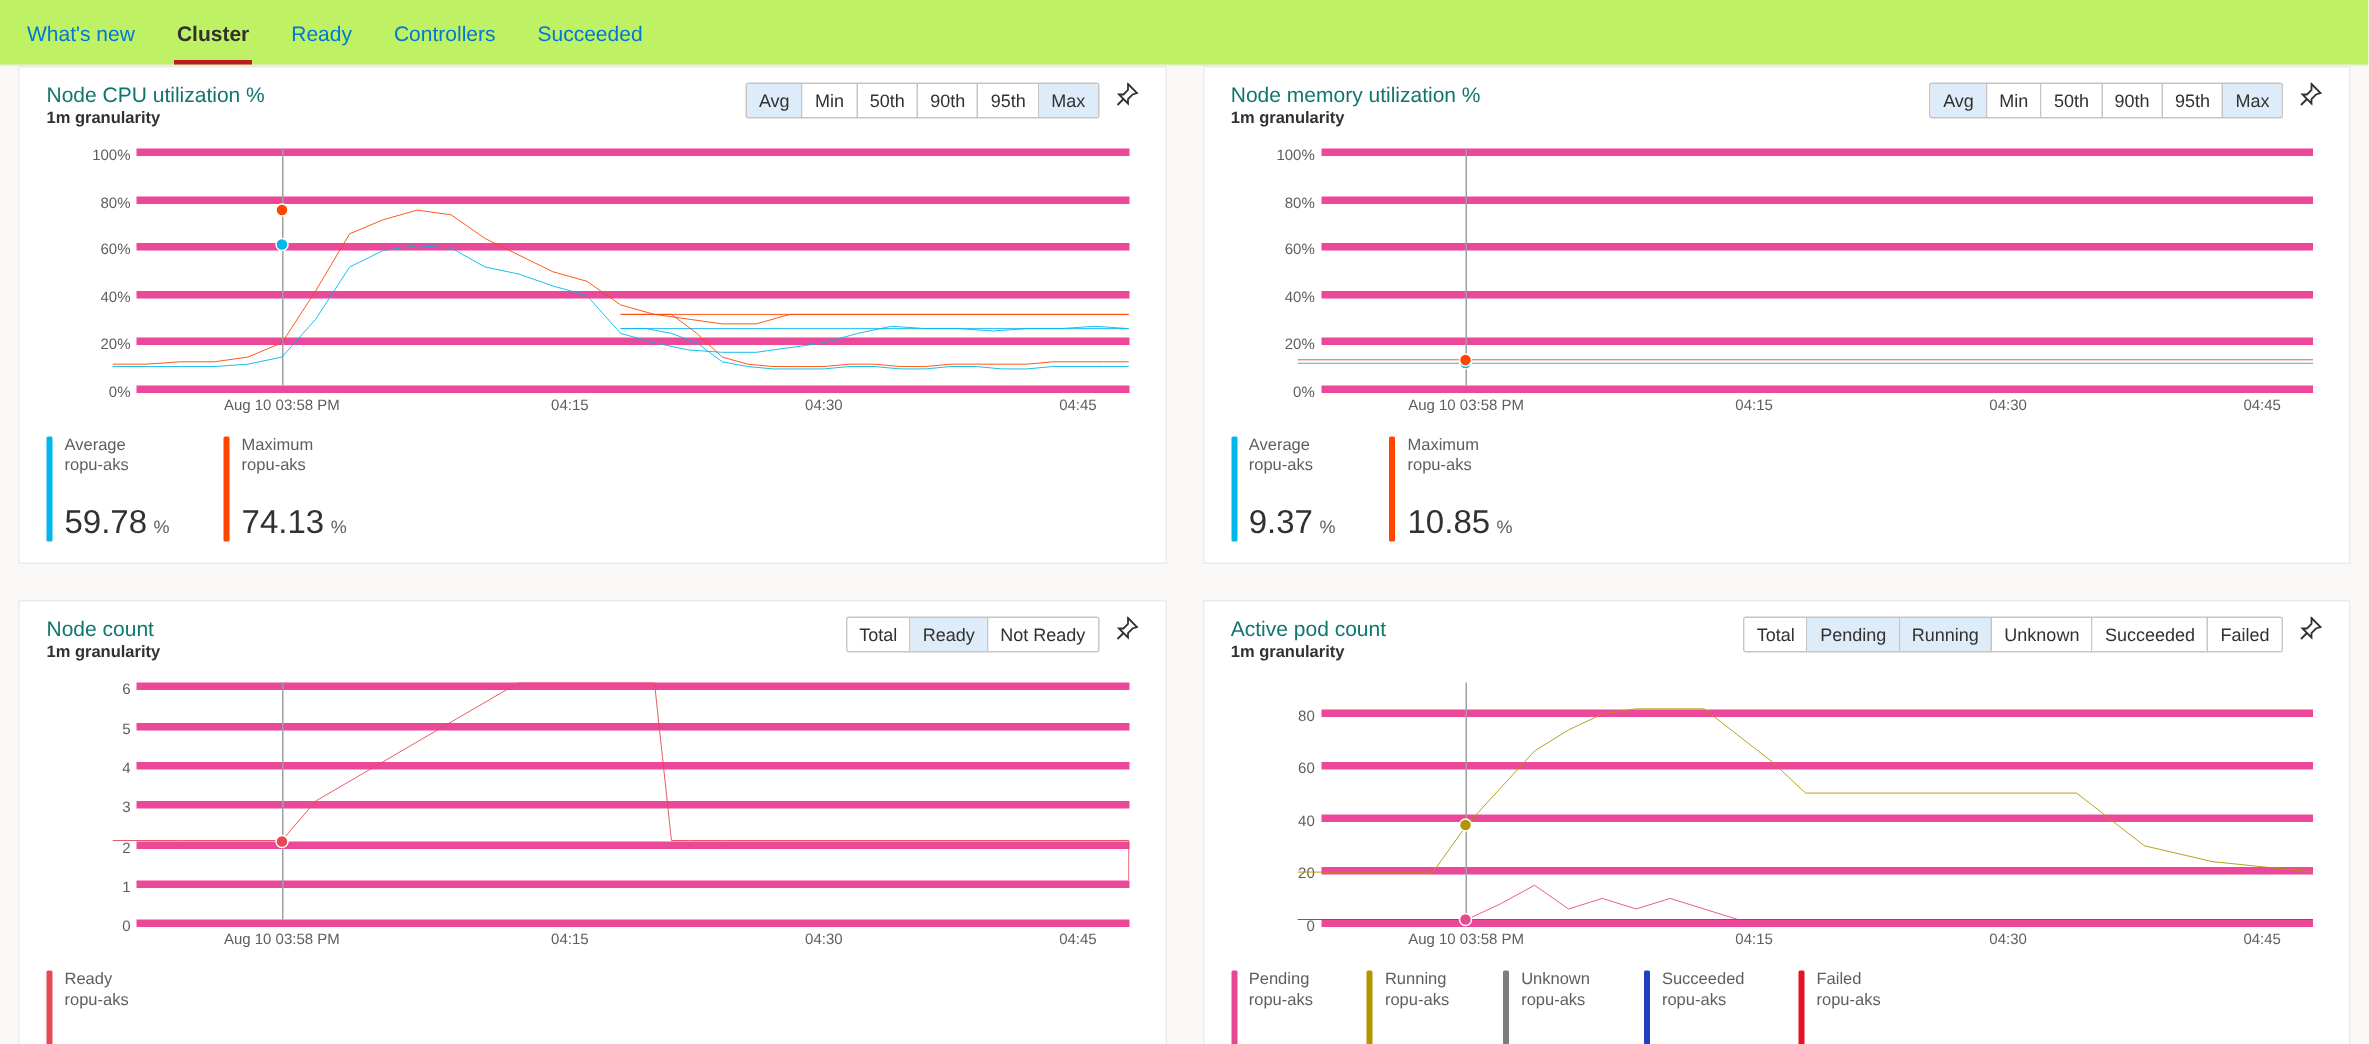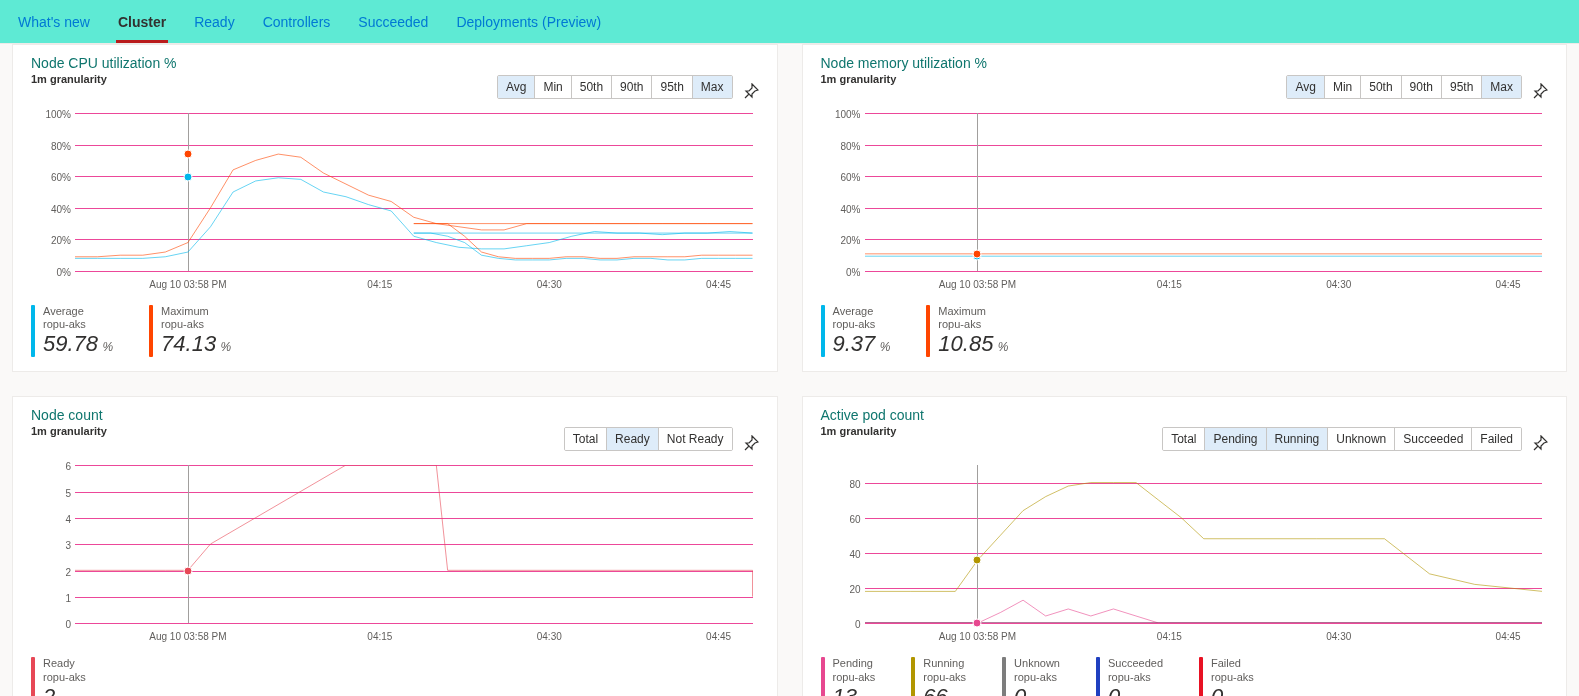--- a/index.html
+++ b/index.html
@@ -1,56 +1,55 @@
 <!DOCTYPE html>
 <html><head>
 <meta charset="utf-8">
 <style>
   * { box-sizing: border-box; margin: 0; padding: 0; }
   body { font-family: "Segoe UI", Arial, sans-serif; background: #faf9f8; color: #323130; font-size: 13px; }
-  .tabs { display: flex; gap: 24px; padding: 8px 16px 0; background: #5eead4; border-bottom: 1px solid #edebe9; }
+  .tabs { display: flex; gap: 24px; padding: 8px 16px 0; background: #bef264; border-bottom: 1px solid #edebe9; }
   .tab { color: #0078d4; padding: 6px 2px 10px; cursor: pointer; font-size: 14px; }
   .tab.active { color: #323130; font-weight: 700; border-bottom: 3px solid #b91c1c; }
   .grid { display: grid; grid-template-columns: 1fr 1fr; gap: 24px; padding: 0 12px 20px; }
   .card { background: #fff; border: 1px solid #edebe9; padding: 10px 18px 14px; position: relative; }
   .card-header { display: flex; justify-content: space-between; align-items: flex-start; }
   .title { font-size: 14px; color: #0f766e; }
   .sub { font-size: 11px; font-weight: 600; color: #323130; margin-top: 2px; }
-  .controls { display: flex; align-items: flex-end; gap: 10px; margin-top: 20px; }
+  .controls { display: flex; align-items: flex-start; gap: 10px; }
   .seg { display: flex; border: 1px solid #c8c6c4; border-radius: 2px; overflow: hidden; }
   .seg span { padding: 4px 8px; font-size: 12px; border-right: 1px solid #c8c6c4; cursor: pointer; background:#fff; }
   .seg span:last-child { border-right: none; }
   .seg span.sel { background: #deecf9; }
   .pin { width: 16px; height: 16px; cursor: pointer; }
   .chart { position: relative; height: 190px; margin-top: 8px; }
   .plot { position: absolute; left: 44px; right: 6px; top: 6px; bottom: 26px; }
-  .gridline { position: absolute; left: 0; right: 0; border-top: 1px solid #ec4899; }
+  .gridline { position: absolute; left: 16px; right: 0; border-top: 5px solid #ec4899; }
   .ylab { position: absolute; left: -38px; font-size: 10px; color: #605e5c; transform: translateY(-50%); text-align: right; width: 34px; }
   .xlabels { position: absolute; left: 44px; right: 6px; bottom: 4px; height: 14px; }
   .xlab { position: absolute; font-size: 10px; color: #605e5c; transform: translateX(-50%); white-space: nowrap; }
   .marker-line { position: absolute; top: 0; bottom: 0; width: 0; border-left: 1px solid #a19f9d; }
   .dot { position: absolute; width: 9px; height: 9px; border-radius: 50%; transform: translate(-50%, -50%); border: 1.5px solid #fff; }
   svg.lines { position: absolute; inset: 0; width: 100%; height: 100%; }
   .legend { display: flex; gap: 36px; margin-top: 8px; flex-wrap: wrap; align-items: flex-end; }
   .lg { display: flex; gap: 8px; }
   .lg .bar { width: 4px; align-self: stretch; border-radius: 1px; }
   .lg .lbl { font-size: 11px; color: #605e5c; line-height: 1.2; }
-  .lg .val { font-size: 22px; font-weight: 400; color: #323130; margin-top: 0; font-style: italic; }
+  .lg .val { font-size: 22px; font-weight: 400; color: #323130; margin-top: 18px; }
   .lg .unit { font-size: 12px; color: #605e5c; margin-left: 1px; }
 </style>
 </head>
 <body>
 
 <div class="tabs">
   <div class="tab">What's new</div>
   <div class="tab active">Cluster</div>
   <div class="tab">Ready</div>
   <div class="tab">Controllers</div>
   <div class="tab">Succeeded</div>
-  <div class="tab">Deployments (Preview)</div>
 </div>
 
 <div class="grid">
 
   <div class="card">
     <div class="card-header">
       <div>
         <div class="title">Node CPU utilization %</div>
         <div class="sub">1m granularity</div>
       </div>

